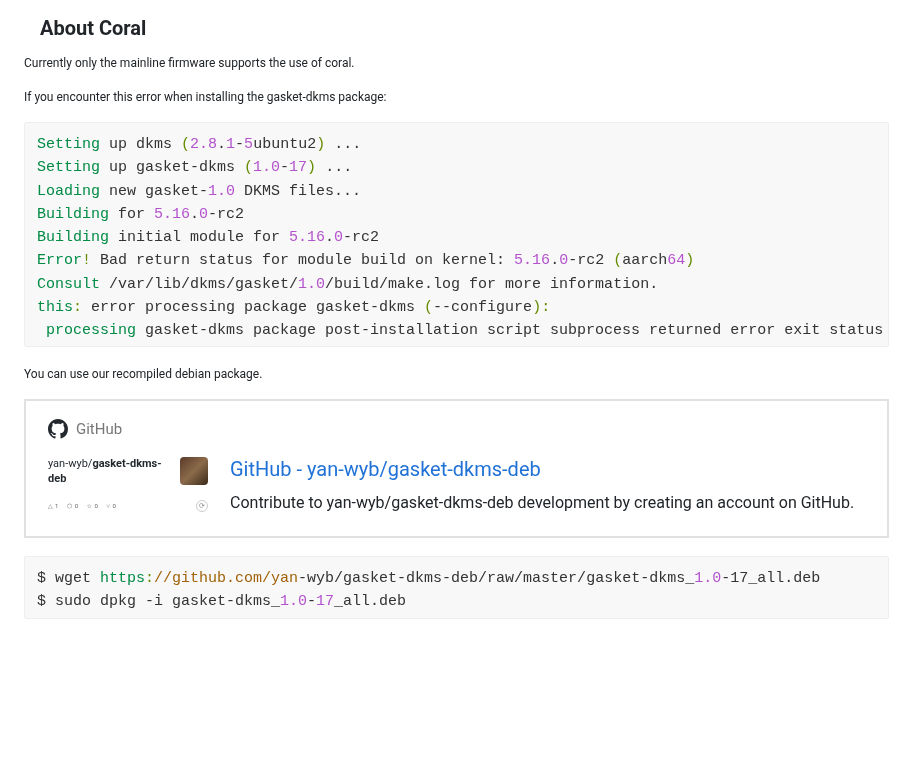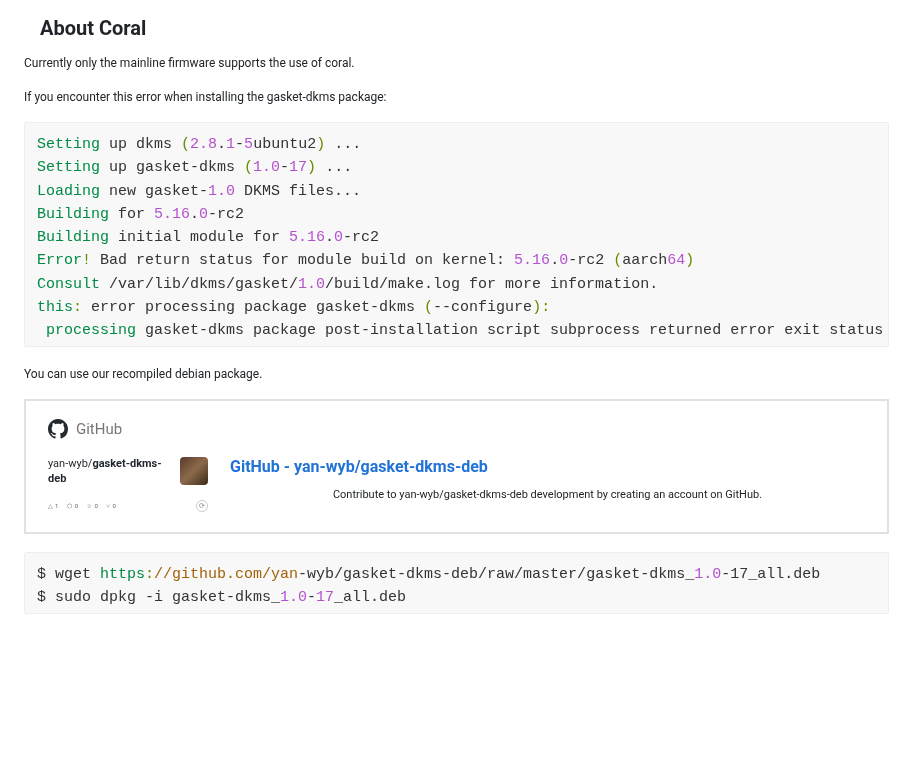--- a/index.html
+++ b/index.html
@@ -95,33 +95,32 @@
   }
   .gh-thumb-stats span { display:inline-block; }
   .gh-thumb-refresh {
     width:12px; height:12px; border:1px solid #ccc; border-radius:50%;
     display:flex; align-items:center; justify-content:center;
     font-size:7px; color:#888; margin-left:auto;
   }
   .gh-main { flex: 1; }
   .gh-link {
     color: #2172d7;
-    font-size: 16px;
-    font-weight: 700;
+    font-size: 20px;
+    font-weight: 400;
     text-decoration: none;
     display: inline-block;
     margin-bottom: 10px;
     text-align: center;
   }
   .gh-desc {
     color: #212529;
-    font-size: 11px;
+    font-size: 16px;
     line-height: 1.55;
     margin: 0;
-    text-align: center;
   }
 </style>
 </head>
 <body>
 
 <h3 class="section-heading">About Coral</h3>
 
 <p class="body-text">Currently only the mainline firmware supports the use of coral.</p>
 
 <p class="body-text">If you encounter this error when installing the gasket-dkms package:</p>

